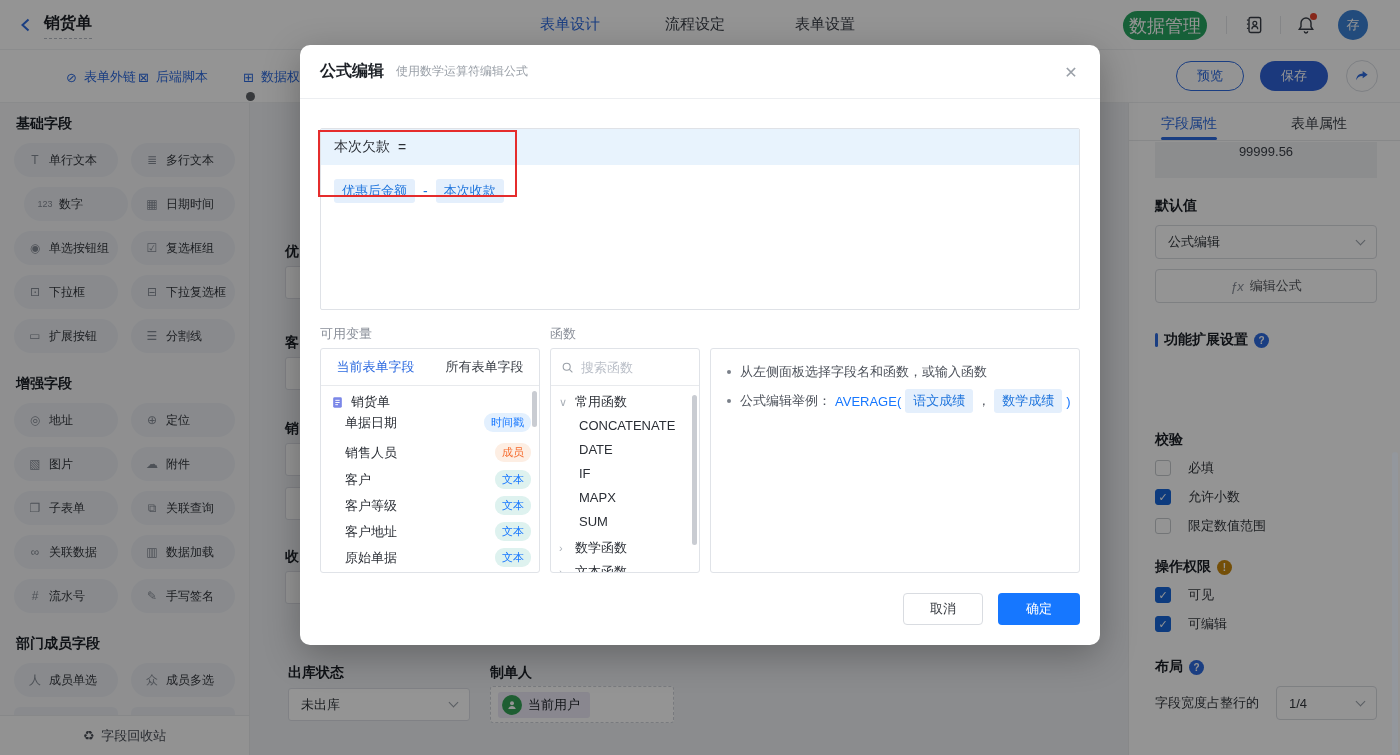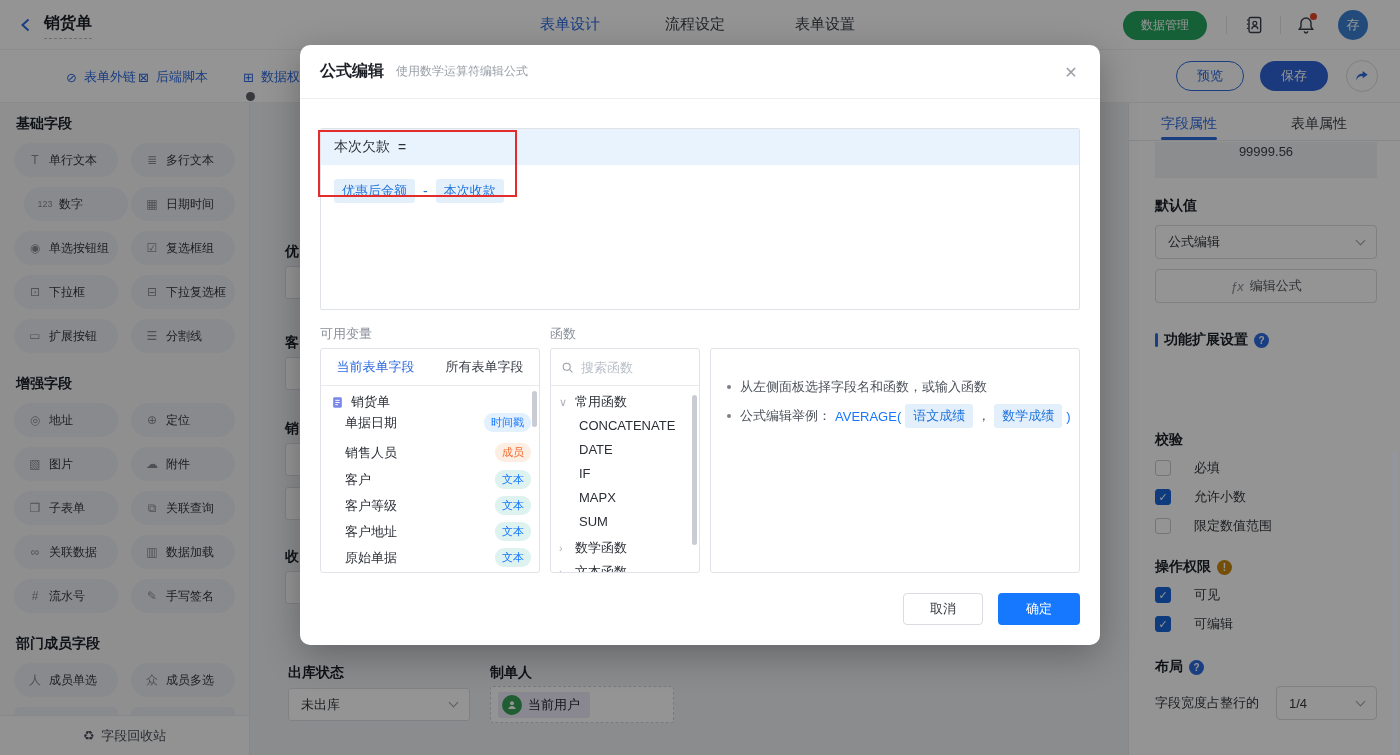--- a/index.html
+++ b/index.html
@@ -7,21 +7,21 @@
   body { font-family:"Liberation Sans","DejaVu Sans",sans-serif; color:#23272e; background:#fff; }
   #app { position:relative; width:1400px; height:755px; overflow:hidden; background:#f0f2f5; }
   .abs { position:absolute; }
 
   
   #topbar { left:0; top:0; width:1400px; height:50px; background:#fff; border-bottom:1px solid #f0f1f3; }
   .back-btn { left:14px; top:13px; width:24px; height:24px; display:flex; align-items:center; justify-content:center; cursor:pointer; }
   .app-title { left:44px; top:13px; font-size:16px; font-weight:bold; color:#1c2026; padding-bottom:4px; border-bottom:1px dashed #b9bec7; }
   .nav-tab { top:15px; font-size:15px; color:#3a3f47; cursor:pointer; }
   .nav-tab.active { color:#2e6be0; }
-  .pill-green { left:1123px; top:11px; width:84px; height:29px; background:#27a661; color:#fff; font-size:12px; border-radius:15px; display:flex; align-items:center; justify-content:center; cursor:pointer; }
+  .pill-green { left:1123px; top:11px; width:84px; height:29px; background:#27a661; color:#fff; font-size:18px; border-radius:15px; display:flex; align-items:center; justify-content:center; cursor:pointer; }
   .tb-divider { top:16px; width:1px; height:18px; background:#e3e5e8; }
   .icon-btn { top:13px; width:24px; height:24px; display:flex; align-items:center; justify-content:center; cursor:pointer; }
   .avatar { left:1338px; top:10px; width:30px; height:30px; border-radius:50%; background:#3c82d6; color:#fff; font-size:13px; display:flex; align-items:center; justify-content:center; cursor:pointer; }
   .red-dot { position:absolute; right:1px; top:0; width:7px; height:7px; border-radius:50%; background:#e8442e; }
 
   
   #toolbar { left:0; top:50px; width:1400px; height:53px; background:#fff; border-bottom:1px solid #eef0f2; }
   .tool-link { top:18px; display:flex; align-items:center; gap:7px; color:#2e6be0; font-size:13px; cursor:pointer; }
   .tool-link .tl-glyph { font-size:13px; }
   .btn-preview { left:1176px; top:11px; width:68px; height:30px; border:1px solid #2e6be0; color:#2e6be0; background:#fff; border-radius:16px; font-size:13px; display:flex; align-items:center; justify-content:center; cursor:pointer; }
@@ -51,21 +51,21 @@
   .rp-underline { left:32px; top:34px; width:56px; height:3px; background:#2e6be0; border-radius:2px; }
   .rp-divider { left:0; top:37px; width:272px; height:1px; background:#e8eaed; }
   .rp-preview { left:26px; top:39px; width:222px; height:36px; background:#f2f3f5; overflow:hidden; display:flex; justify-content:center; }
   .rp-preview span { font-size:13px; color:#3a3f47; margin-top:2px; }
   .rp-h { left:26px; font-size:14px; font-weight:bold; color:#1b1f26; display:flex; align-items:center; gap:6px; }
   .rp-select { left:26px; width:222px; height:34px; border:1px solid #d9dce1; border-radius:4px; background:#fff; display:flex; align-items:center; justify-content:space-between; padding:0 12px; font-size:13px; color:#33373d; cursor:pointer; }
   .rp-btn { left:26px; width:222px; height:34px; border:1px solid #d9dce1; border-radius:4px; background:#fff; display:flex; align-items:center; justify-content:center; gap:6px; font-size:13px; color:#55595f; cursor:pointer; }
   .blue-bar { width:3px; height:14px; background:#2e6be0; border-radius:2px; display:inline-block; }
   .q-circle { width:15px; height:15px; border-radius:50%; background:#2e6be0; color:#fff; font-size:10px; font-weight:bold; display:inline-flex; align-items:center; justify-content:center; }
   .w-circle { width:15px; height:15px; border-radius:50%; background:#c8880f; color:#fff; font-size:10px; font-weight:bold; display:inline-flex; align-items:center; justify-content:center; }
-  .cb-row { left:26px; display:flex; align-items:center; gap:23px; font-size:13px; color:#33373d; cursor:pointer;justify-content:center; }
+  .cb-row { left:26px; display:flex; align-items:center; gap:17px; font-size:13px; color:#33373d; cursor:pointer;justify-content:center; }
   .cb { width:16px; height:16px; border:1px solid #c6cace; border-radius:3px; background:#fff; position:relative; }
   .cb.checked { background:#1766d9; border-color:#1766d9; }
   .cb.checked::after { content:"\2713"; position:absolute; left:2.5px; top:0.5px; color:#fff; font-size:11px; font-weight:bold; }
   .rp-scroll { left:264px; top:352px; width:5px; height:300px; background:#c9ccd2; border-radius:3px; }
 
   .chev { width:7px; height:7px; border-right:1.5px solid #9aa0a8; border-bottom:1.5px solid #9aa0a8; transform:rotate(45deg); margin-top:-4px; flex:0 0 auto; }
 
   
   #overlay { left:0; top:0; width:1400px; height:755px; background:rgba(0,0,0,0.42); z-index:50; }
   #modal { left:300px; top:45px; width:800px; height:600px; background:#fff; border-radius:10px; box-shadow:0 10px 36px rgba(0,0,0,0.28); z-index:60; }
@@ -99,21 +99,21 @@
   .vb-scroll { left:211px; top:42px; width:5px; height:36px; background:#c9ccd2; border-radius:3px; }
 
   .fn-search { left:0; top:0; width:148px; height:37px; border-bottom:1px solid #e8eaed; display:flex; align-items:center; gap:7px; padding-left:10px; }
   .fn-search input { border:none; outline:none; width:100px; font-size:13px; color:#33373d; font-family:inherit; }
   .fn-search input::placeholder { color:#b9bec7; }
   .fn-group { left:8px; display:flex; align-items:center; gap:6px; font-size:13px; color:#2b2f36; cursor:pointer; }
   .fn-caret { color:#aab0b8; font-size:11px; width:10px; }
   .fn-item { left:28px; font-size:13px; color:#2b2f36; cursor:pointer; }
   .fn-scroll { left:141px; top:46px; width:5px; height:150px; background:#c9ccd2; border-radius:3px; }
 
-  .hint-line { left:16px; display:flex; align-items:center; gap:9px; font-size:13px; color:#4c515a;margin-top:15px; }
+  .hint-line { left:16px; display:flex; align-items:center; gap:9px; font-size:13px; color:#4c515a; }
   .hint-dot { width:4px; height:4px; border-radius:50%; background:#7a8089; flex:0 0 auto; }
   .hint-blue { color:#1677ff; }
   .hint-wrap { display:flex; align-items:center; gap:4px; flex-wrap:wrap; }
 
   .m-cancel { left:603px; top:548px; width:80px; height:32px; border:1px solid #d9dce1; border-radius:4px; background:#fff; font-size:13px; color:#33373d; display:flex; align-items:center; justify-content:center; cursor:pointer; }
   .m-confirm { left:698px; top:548px; width:82px; height:32px; border-radius:4px; background:#1677ff; font-size:13px; color:#fff; display:flex; align-items:center; justify-content:center; cursor:pointer; }
 
   #page-scrollbar { left:1392px; top:452px; width:6px; height:303px; background:#93979d; border-radius:3px; z-index:55; }
 </style>
 </head>

